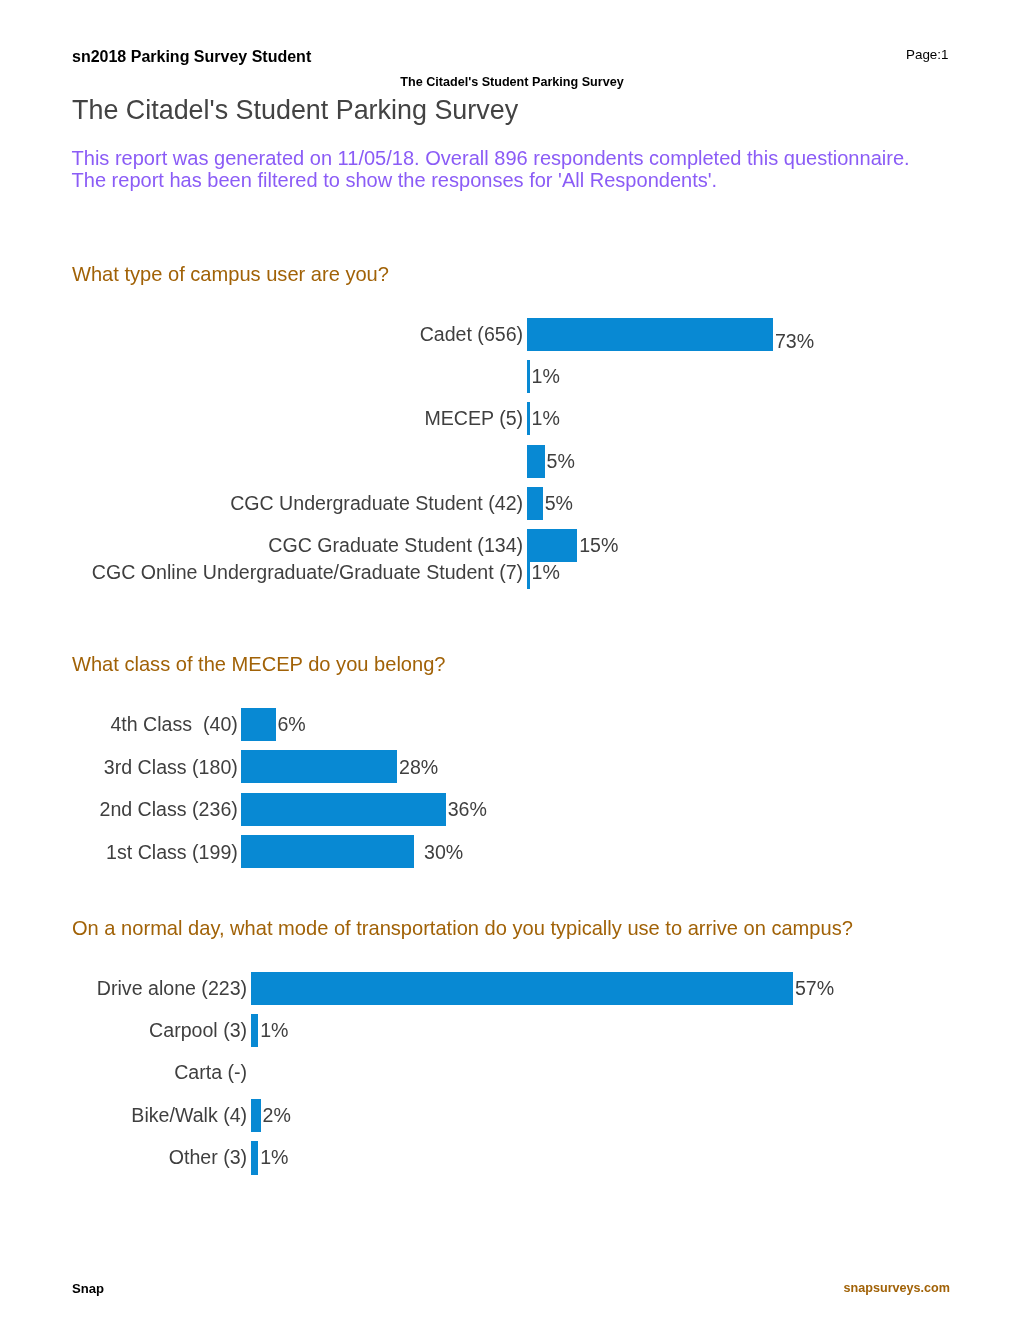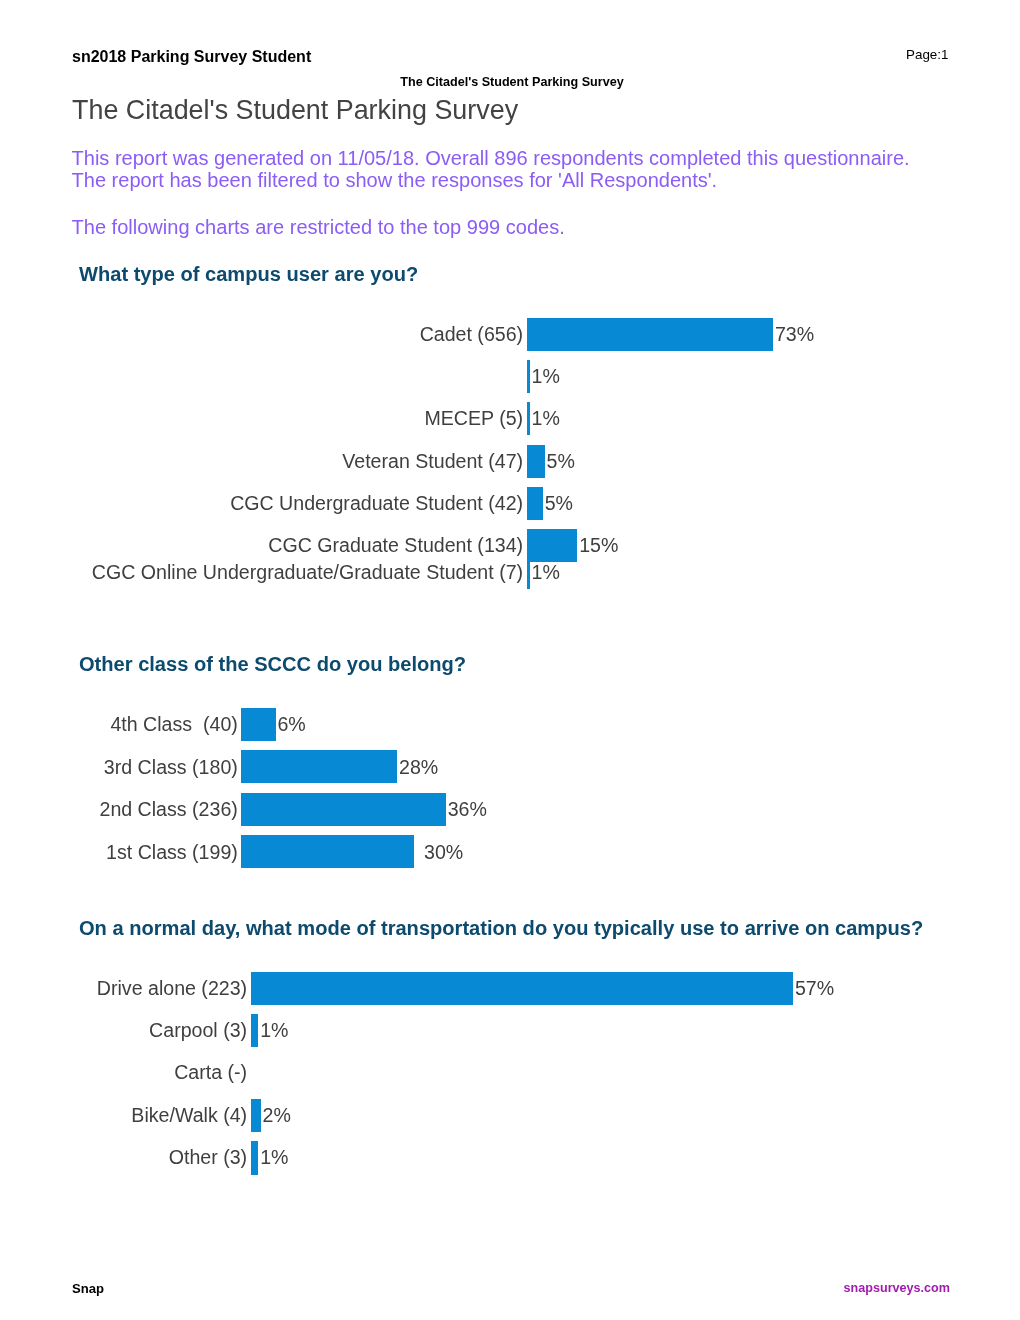--- a/index.html
+++ b/index.html
@@ -6,87 +6,85 @@
   body{width:1020px;height:1320px;font-family:"Liberation Sans",sans-serif;color:#3f3f3f;}
   .aa-fix{position:absolute;top:0;left:0;width:1px;height:1px;mix-blend-mode:multiply;pointer-events:none;}
   .page{position:relative;width:1020px;height:1320px;overflow:hidden;background:#fff;}
 
   .hdr-left{position:absolute;left:72px;top:48px;font-size:16px;font-weight:bold;color:#000;letter-spacing:0;}
   .hdr-right{position:absolute;right:71.5px;top:47px;font-size:13.4px;color:#000;}
   .hdr-center{position:absolute;left:2px;top:75px;width:1020px;text-align:center;font-size:12.6px;font-weight:bold;color:#000;}
 
   .title{position:absolute;left:72px;top:95px;font-size:26.9px;color:#434343;}
   .para{position:absolute;left:71.5px;font-size:20.05px;color:#8b5cf6;line-height:22.3px;white-space:pre-line;}
-  .qhead{position:absolute;left:79px;font-size:20.08px;font-weight:bold;color:#0c4a6e;}
+  .qhead{position:absolute;left:72px;font-size:20.08px;font-weight:normal;color:#a16207;}
 
   .chart{position:absolute;left:0;width:1020px;}
   .row{position:absolute;left:0;width:100%;}
   .lbl{position:absolute;top:0;font-size:19.6px;color:#3f3f3f;white-space:pre;text-align:right;}
   .bar{position:absolute;}
   .pct{position:absolute;font-size:19.6px;color:#3f3f3f;white-space:nowrap;}
 
   .ftr-left{position:absolute;left:72px;top:1281px;font-size:13.1px;font-weight:bold;color:#000;}
-  .ftr-right{position:absolute;right:70px;top:1281px;font-size:12.6px;font-weight:bold;color:#a21caf;}
+  .ftr-right{position:absolute;right:70px;top:1281px;font-size:12.6px;font-weight:bold;color:#a16207;}
 </style>
 </head>
 <body>
 
 <div class="page">
   <div class="aa-fix"></div>
 
   <div class="hdr-left">sn2018 Parking Survey Student</div>
   <div class="hdr-right">Page:1</div>
   <div class="hdr-center">The Citadel's Student Parking Survey</div>
 
   <div class="title">The Citadel's Student Parking Survey</div>
   <div class="para" style="top:147px">This report was generated on 11/05/18. Overall 896 respondents completed this questionnaire.
 The report has been filtered to show the responses for 'All Respondents'.</div>
-  <div class="para" style="top:216px">The following charts are restricted to the top 999 codes.</div>
 
   <div id="charts">
 
   <div class="qhead" style="top: 262.7px;">What type of campus user are you?</div>
   <div class="chart" style="top: 317.9px;">
     <div class="row" style="top: 0px; height: 33px;">
       <div class="lbl" style="right: 496.9px; line-height: 33px; margin-top: 0px;">Cadet (656)</div>
       <div class="bar" style="left: 527px; width: 246px; height: 33px; background: rgb(8, 137, 211);"></div>
-      <div class="pct" style="left: 774.9px; line-height: 33px; margin-top: 0px;">73%</div>
+      <div class="pct" style="left: 774.9px; line-height: 33px; margin-top: 7px;">73%</div>
     </div>
     <div class="row" style="top: 42.25px; height: 33px;">
       <div class="bar" style="left: 527px; width: 2.6px; height: 33px; background: rgb(8, 137, 211);"></div>
       <div class="pct" style="left: 531.5px; line-height: 33px; margin-top: 0px;">1%</div>
     </div>
     <div class="row" style="top: 84.5px; height: 33px;">
       <div class="lbl" style="right: 496.9px; line-height: 33px; margin-top: 0px;">MECEP (5)</div>
       <div class="bar" style="left: 527px; width: 2.6px; height: 33px; background: rgb(8, 137, 211);"></div>
       <div class="pct" style="left: 531.5px; line-height: 33px; margin-top: 0px;">1%</div>
     </div>
     <div class="row" style="top: 126.75px; height: 33px;">
-      <div class="lbl" style="right: 496.9px; line-height: 33px; margin-top: 0px;">Veteran Student (47)</div>
       <div class="bar" style="left: 527px; width: 17.625px; height: 33px; background: rgb(8, 137, 211);"></div>
       <div class="pct" style="left: 546.525px; line-height: 33px; margin-top: 0px;">5%</div>
     </div>
     <div class="row" style="top: 169px; height: 33px;">
       <div class="lbl" style="right: 496.9px; line-height: 33px; margin-top: 0px;">CGC Undergraduate Student (42)</div>
       <div class="bar" style="left: 527px; width: 15.75px; height: 33px; background: rgb(8, 137, 211);"></div>
       <div class="pct" style="left: 544.65px; line-height: 33px; margin-top: 0px;">5%</div>
     </div>
     <div class="row" style="top: 211.25px; height: 33px;">
       <div class="lbl" style="right: 496.9px; line-height: 33px; margin-top: 0px;">CGC Graduate Student (134)</div>
       <div class="bar" style="left: 527px; width: 50.25px; height: 33px; background: rgb(8, 137, 211);"></div>
       <div class="pct" style="left: 579.15px; line-height: 33px; margin-top: 0px;">15%</div>
     </div>
     <div class="row" style="top: 238px; height: 33px;">
       <div class="lbl" style="right: 496.9px; line-height: 33px; margin-top: 0px;">CGC Online Undergraduate/Graduate Student (7)</div>
       <div class="bar" style="left: 527px; width: 2.625px; height: 33px; background: rgb(8, 137, 211);"></div>
       <div class="pct" style="left: 531.525px; line-height: 33px; margin-top: 0px;">1%</div>
     </div>
   </div>
 
-  <div class="qhead" style="top: 653px;">Other class of the SCCC do you belong?</div>
+  <div class="qhead" style="top: 653px;">What class of the MECEP do you belong?</div>
   <div class="chart" style="top: 707.9px;">
     <div class="row" style="top: 0px; height: 33.1px;">
       <div class="lbl" style="right: 782.2px; line-height: 33.1px; margin-top: 0.4px;">4th Class  (40)</div>
       <div class="bar" style="left: 241px; width: 34.7481px; height: 33.1px; background: rgb(8, 137, 211);"></div>
       <div class="pct" style="left: 277.448px; line-height: 33.1px; margin-top: 0.4px;">6%</div>
     </div>
     <div class="row" style="top: 42.48px; height: 33.1px;">
       <div class="lbl" style="right: 782.2px; line-height: 33.1px; margin-top: 0.4px;">3rd Class (180)</div>
       <div class="bar" style="left: 241px; width: 156.366px; height: 33.1px; background: rgb(8, 137, 211);"></div>
       <div class="pct" style="left: 399.066px; line-height: 33.1px; margin-top: 0.4px;">28%</div>

